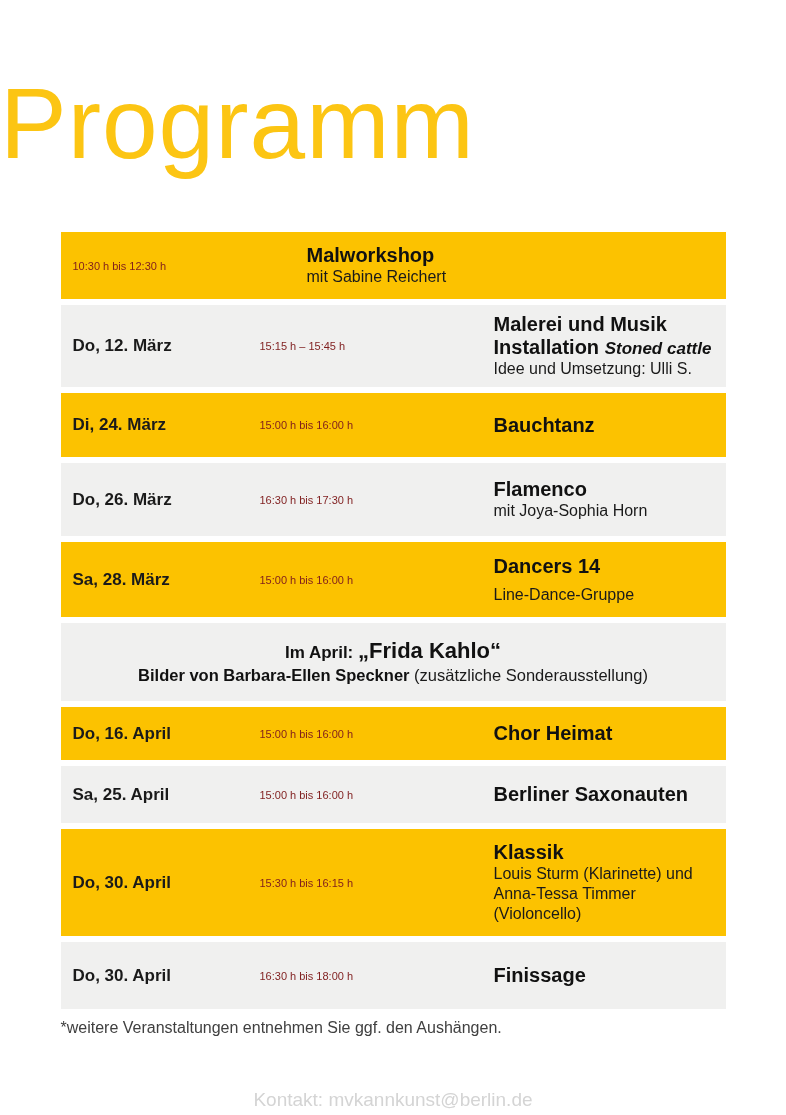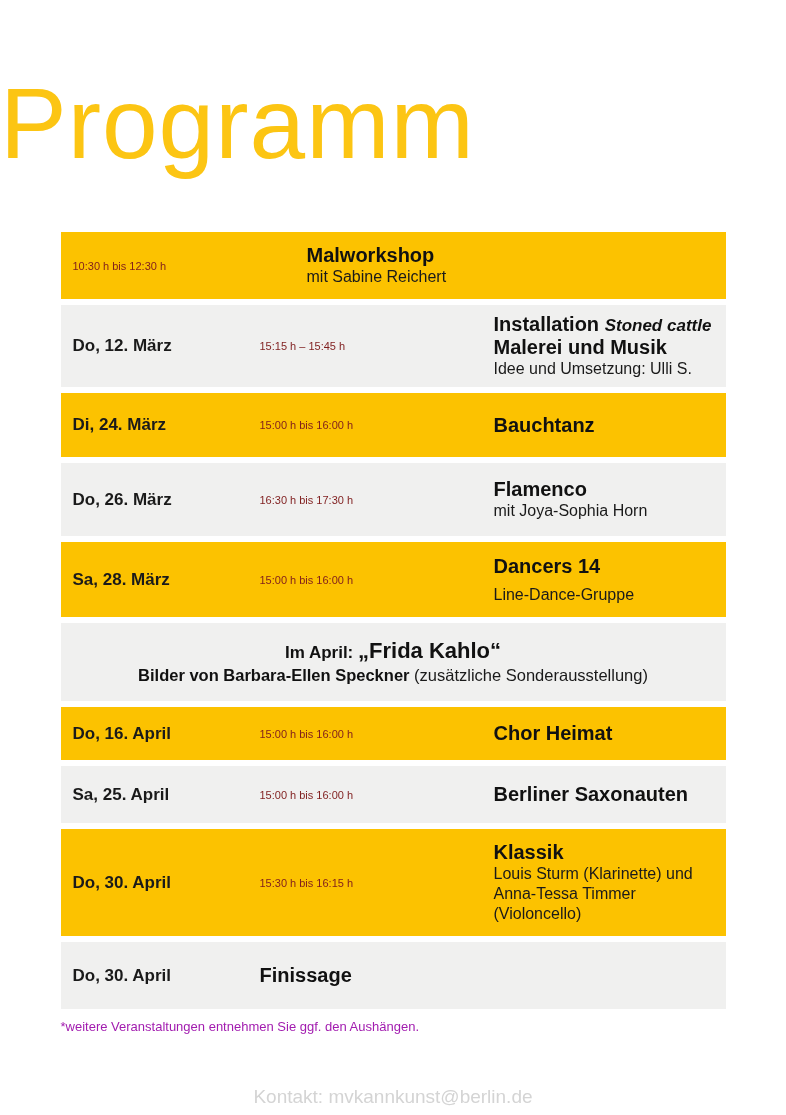--- a/index.html
+++ b/index.html
@@ -99,22 +99,22 @@
   .announce-line2 {
     margin-top: 3px;
     font-size: 16.5px;
     color: #1a1a1a;
   }
   .a-bold { font-weight: bold; color: #111111; }
 
   .footnote {
     width: 665px;
     margin: 10px auto 0;
-    font-size: 13px;
-    color: #a21caf;
+    font-size: 16px;
+    color: #404040;
   }
   .contact {
     margin-top: 52px;
     text-align: center;
     font-size: 19px;
     color: var(--contact-gray, #D4D4D4);
   }
 </style>
 </head>
 <body>
@@ -130,22 +130,22 @@
       <div class="col event">
         <div class="event-title">Malworkshop</div>
         <div class="event-sub">mit Sabine Reichert</div>
       </div>
     </div>
 
     <div class="row gray">
       <div class="col date">Do, 12. März</div>
       <div class="col time">15:15 h – 15:45 h</div>
       <div class="col event">
+        <div class="event-title">Malerei und Musik</div>
         <div class="event-title"><span>Installation</span> <span class="title-italic">Stoned cattle</span></div>
-        <div class="event-title">Malerei und Musik</div>
         <div class="event-sub">Idee und Umsetzung: Ulli S.</div>
       </div>
     </div>
 
     <div class="row yellow">
       <div class="col date">Di, 24. März</div>
       <div class="col time">15:00 h bis 16:00 h</div>
       <div class="col event">
         <div class="event-title">Bauchtanz</div>
       </div>
@@ -195,20 +195,21 @@
       <div class="col time">15:30 h bis 16:15 h</div>
       <div class="col event">
         <div class="event-title">Klassik</div>
         <div class="event-sub">Louis Sturm (Klarinette) und</div>
         <div class="event-sub">Anna-Tessa Timmer (Violoncello)</div>
       </div>
     </div>
 
     <div class="row gray">
       <div class="col date">Do, 30. April</div>
+      <div class="col time">16:30 h bis 18:00 h</div>
       <div class="col event">
         <div class="event-title">Finissage</div>
       </div>
     </div>
 
   </div>
 
   <div class="footnote">*weitere Veranstaltungen entnehmen Sie ggf. den Aushängen.</div>
 
   <div class="contact">Kontakt: mvkannkunst@berlin.de</div>

